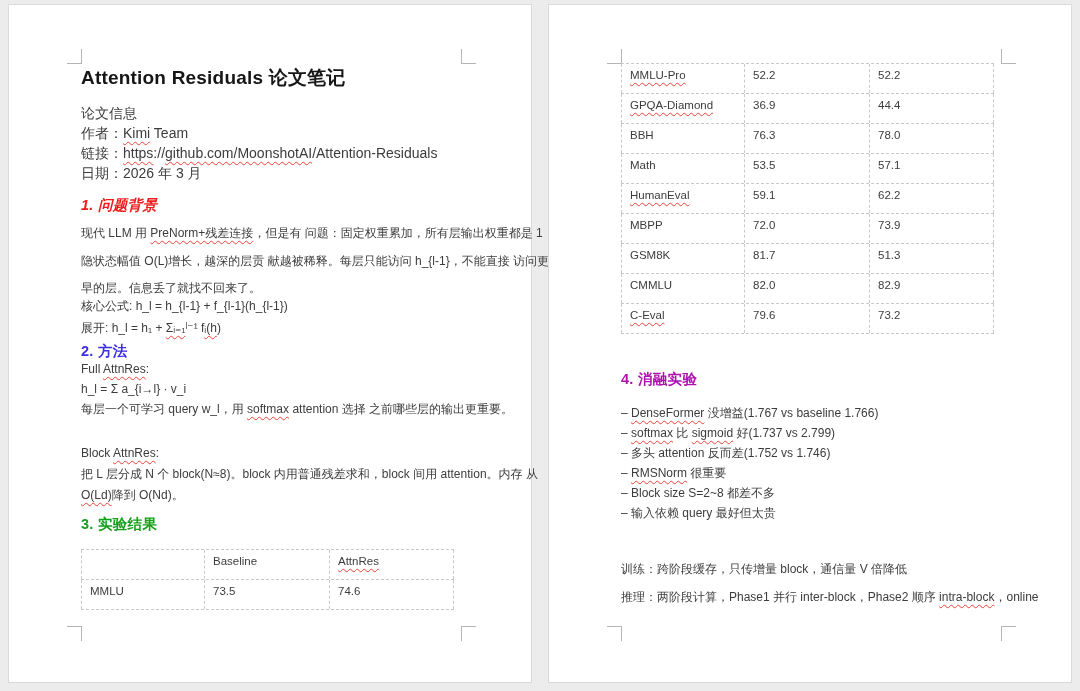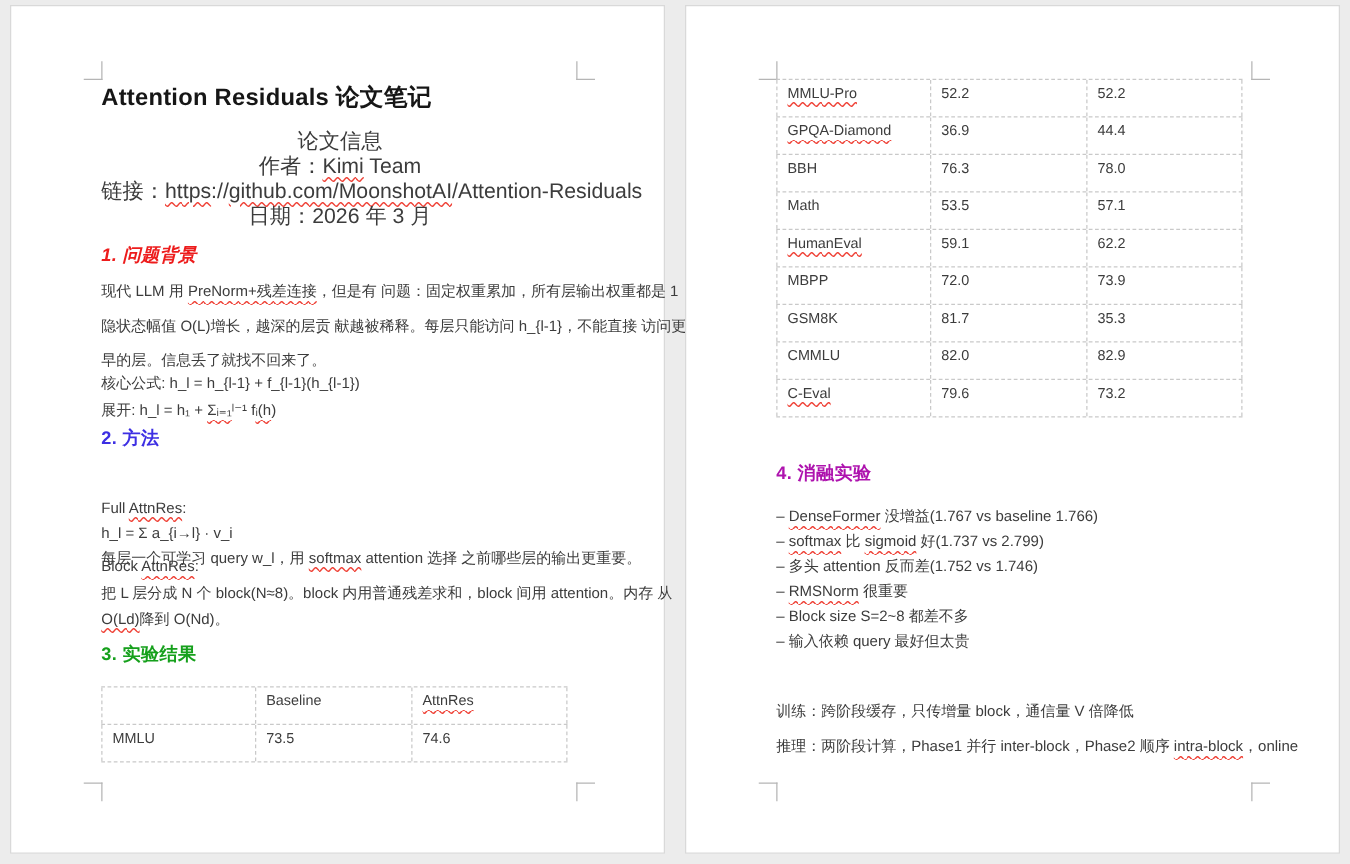--- a/index.html
+++ b/index.html
@@ -10,21 +10,21 @@
   .page1{left:8px;} .page2{left:548px;}
   
   .mark{position:absolute;width:14px;height:14px;}
   .mark.tl{left:58px;top:44px;border-right:1px solid #b5b5b5;border-bottom:1px solid #b5b5b5;}
   .mark.tr{left:452px;top:44px;border-left:1px solid #b5b5b5;border-bottom:1px solid #b5b5b5;}
   .mark.bl{left:58px;top:621px;border-right:1px solid #b5b5b5;border-top:1px solid #b5b5b5;}
   .mark.br{left:452px;top:621px;border-left:1px solid #b5b5b5;border-top:1px solid #b5b5b5;}
   .abs{position:absolute;left:72px;width:382px;}
   .ln{white-space:nowrap;}
   .title{top:60px;font-size:19px;font-weight:700;color:#161616;letter-spacing:.2px;}
-  .meta{top:98px;font-size:17px;line-height:20px;color:#3c3c3c;text-align:center;}
+  .meta{top:98px;font-size:14px;line-height:20px;color:#3c3c3c;}
   .hd{font-size:14.5px;font-weight:700;line-height:20px;letter-spacing:.3px;}
   .h1c{color:var(--c-h1,#ed1c1c);font-style:italic;} .h2c{color:var(--c-h2,#3d2fe3);}
   .h3c{color:var(--c-h3,#16a01c);} .h4c{color:var(--c-h4,#ae13ae);}
   .h5c{color:var(--c-h5,#f7931e);}
   .para{font-size:12px;line-height:27.5px;}
   .fml{font-size:12px;line-height:22px;}
   .b20{font-size:12px;line-height:20px;}
   .b21{font-size:12px;line-height:21px;}
   .b28{font-size:12px;line-height:28px;}
   .sq{text-decoration-line:underline;text-decoration-style:wavy;
@@ -67,21 +67,21 @@
       <div class="ln"><span>早的层。信息丢了就找不回来了。</span></div>
     </div>
 
     <div class="abs fml" style="top:290px">
       <div class="ln"><span>核心公式: h_l = h_{l-1} + f_{l-1}(h_{l-1})</span></div>
       <div class="ln"><span>展开: h_l = h₁ + </span><span class="sq">Σᵢ₌₁</span><span>ˡ⁻¹ f</span><span class="sq">ᵢ(h</span><span>)</span></div>
     </div>
 
     <div class="abs hd h2c" style="top:336px">2. 方法</div>
 
-    <div class="abs b20" style="top:391px">
+    <div class="abs b20" style="top:354px">
       <div class="ln"><span>Full </span><span class="sq">AttnRes</span><span>:</span></div>
       <div class="ln"><span>h_l = Σ a_{i→l} · v_i</span></div>
       <div class="ln"><span>每层一个可学习 query w_l，用 </span><span class="sq">softmax</span><span> attention 选择 之前哪些层的输出更重要。</span></div>
     </div>
 
     <div class="abs b21" style="top:438px">
       <div class="ln"><span>Block </span><span class="sq">AttnRes</span><span>:</span></div>
       <div class="ln"><span>把 L 层分成 N 个 block(N≈8)。block 内用普通残差求和，block 间用 attention。内存 从</span></div>
       <div class="ln"><span class="sq">O(Ld)</span><span>降到 O(Nd)。</span></div>
     </div>
@@ -135,21 +135,21 @@
           <div class="t-cell"><span>62.2</span></div>
         </div>
         <div class="t-row">
           <div class="t-cell"><span>MBPP</span></div>
           <div class="t-cell"><span>72.0</span></div>
           <div class="t-cell"><span>73.9</span></div>
         </div>
         <div class="t-row">
           <div class="t-cell"><span>GSM8K</span></div>
           <div class="t-cell"><span>81.7</span></div>
-          <div class="t-cell"><span>35.3</span></div>
+          <div class="t-cell"><span>51.3</span></div>
         </div>
         <div class="t-row">
           <div class="t-cell"><span>CMMLU</span></div>
           <div class="t-cell"><span>82.0</span></div>
           <div class="t-cell"><span>82.9</span></div>
         </div>
         <div class="t-row">
           <div class="t-cell"><span class="sq">C-Eval</span></div>
           <div class="t-cell"><span>79.6</span></div>
           <div class="t-cell"><span>73.2</span></div>

